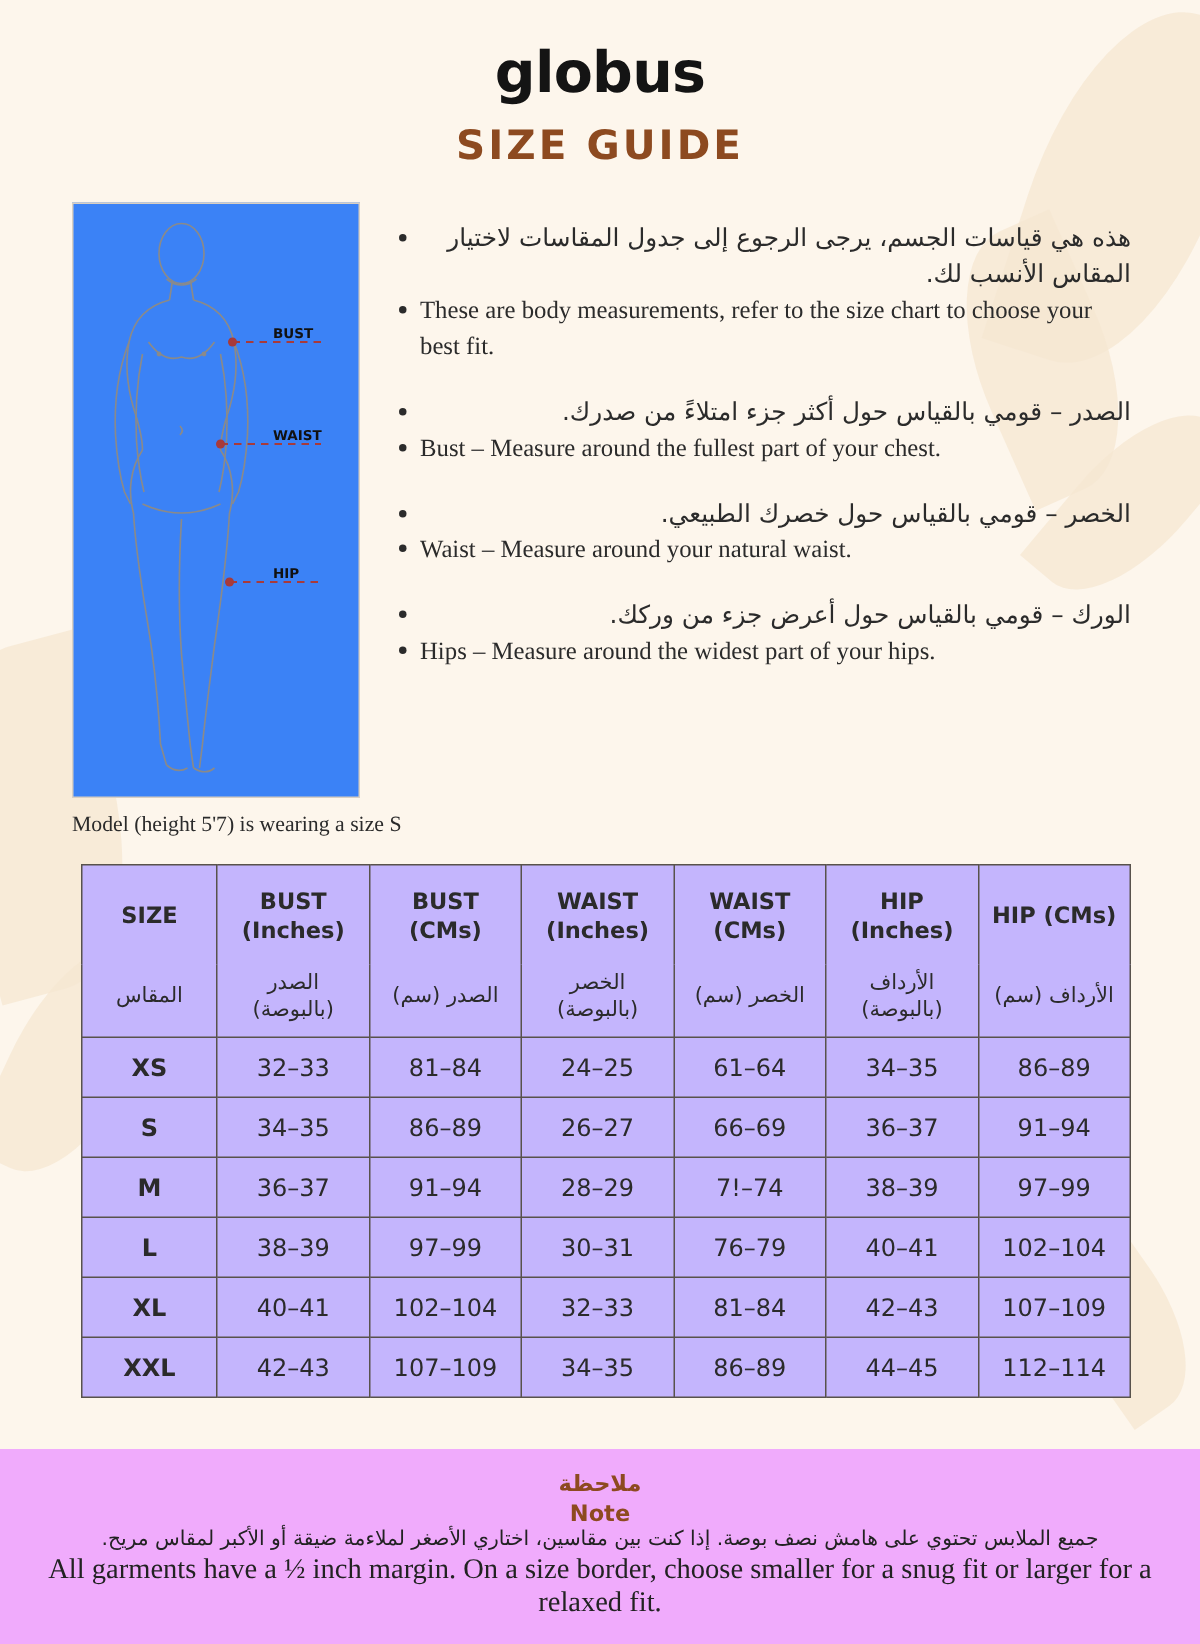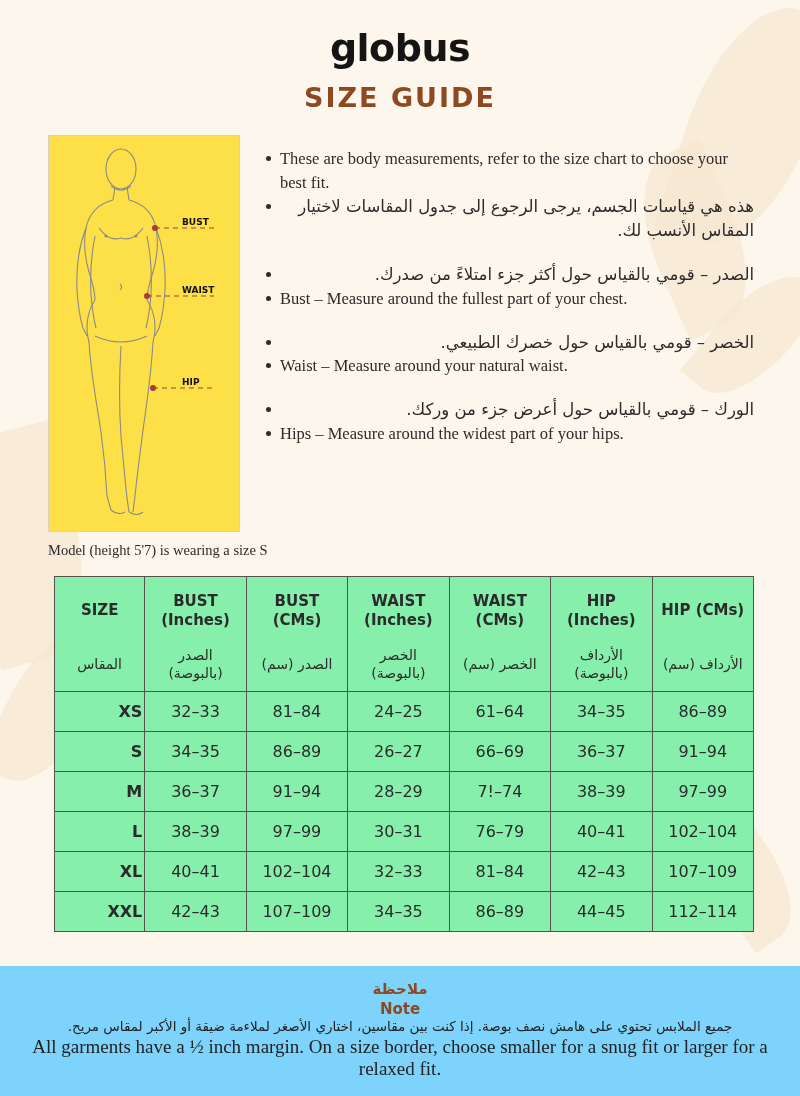--- a/index.html
+++ b/index.html
@@ -68,21 +68,21 @@
   .upper {
     display: flex;
     margin-top: 22px;
     padding: 0 46px 0 48px;
     box-sizing: border-box;
     gap: 26px;
   }
   .figure-box {
     width: 190px;
     height: 395px;
-    background: #fde047;
+    background: #3b82f6;
     border: 1px solid #d9cfc2;
     flex: 0 0 190px;
     position: relative;
   }
   .figure-box svg { display: block; }
 
   .bullets {
     flex: 1;
     padding-top: 12px;
   }
@@ -132,21 +132,21 @@
     font-family: "Liberation Serif", serif;
   }
 
   
   .table-wrap {
     padding: 14px 46px 0 54px;
   }
   table.size-table {
     border-collapse: collapse;
     width: 100%;
-    background: #86efac;
+    background: #c4b5fd;
     table-layout: fixed;
   }
   table.size-table th,
   table.size-table td {
     border: 1px solid #58524c;
     text-align: center;
     vertical-align: middle;
   }
   table.size-table th.head-en {
     font-family: "DejaVu Sans", sans-serif;
@@ -168,31 +168,30 @@
     height: 36px;
   }
   table.size-table td {
     font-family: "DejaVu Sans", sans-serif;
     font-size: 16px;
     padding: 10px 2px;
   }
   table.size-table td.size-cell {
     font-weight: bold;
     font-size: 16px;
-    text-align: right;
   }
   .col-size { width: 12.2%; }
 
   
   .footer {
     position: absolute;
     left: 0;
     bottom: 0;
     width: 800px;
-    background: #7dd3fc;
+    background: #f0abfc;
     padding: 14px 30px 16px;
     box-sizing: border-box;
     text-align: center;
   }
   .footer .note-ar {
     font-family: "DejaVu Sans", sans-serif;
     font-size: 15px;
     color: #8d4a20;
     font-weight: bold;
     direction: rtl;
@@ -290,25 +289,25 @@
           <text x="133" y="249">HIP</text>
         </g>
       </svg>
     </div>
 
     <div class="bullets">
 
       <div class="bullet-group">
         <div class="bullet-row">
           <span class="dot"></span>
+          <span class="ar">هذه هي قياسات الجسم، يرجى الرجوع إلى جدول المقاسات لاختيار المقاس الأنسب لك.</span>
+        </div>
+        <div class="bullet-row">
+          <span class="dot"></span>
           <span class="en">These are body measurements, refer to the size chart to choose your best fit.</span>
-        </div>
-        <div class="bullet-row">
-          <span class="dot"></span>
-          <span class="ar">هذه هي قياسات الجسم، يرجى الرجوع إلى جدول المقاسات لاختيار المقاس الأنسب لك.</span>
         </div>
       </div>
 
       <div class="bullet-group">
         <div class="bullet-row">
           <span class="dot"></span>
           <span class="ar">الصدر – قومي بالقياس حول أكثر جزء امتلاءً من صدرك.</span>
         </div>
         <div class="bullet-row">
           <span class="dot"></span>

